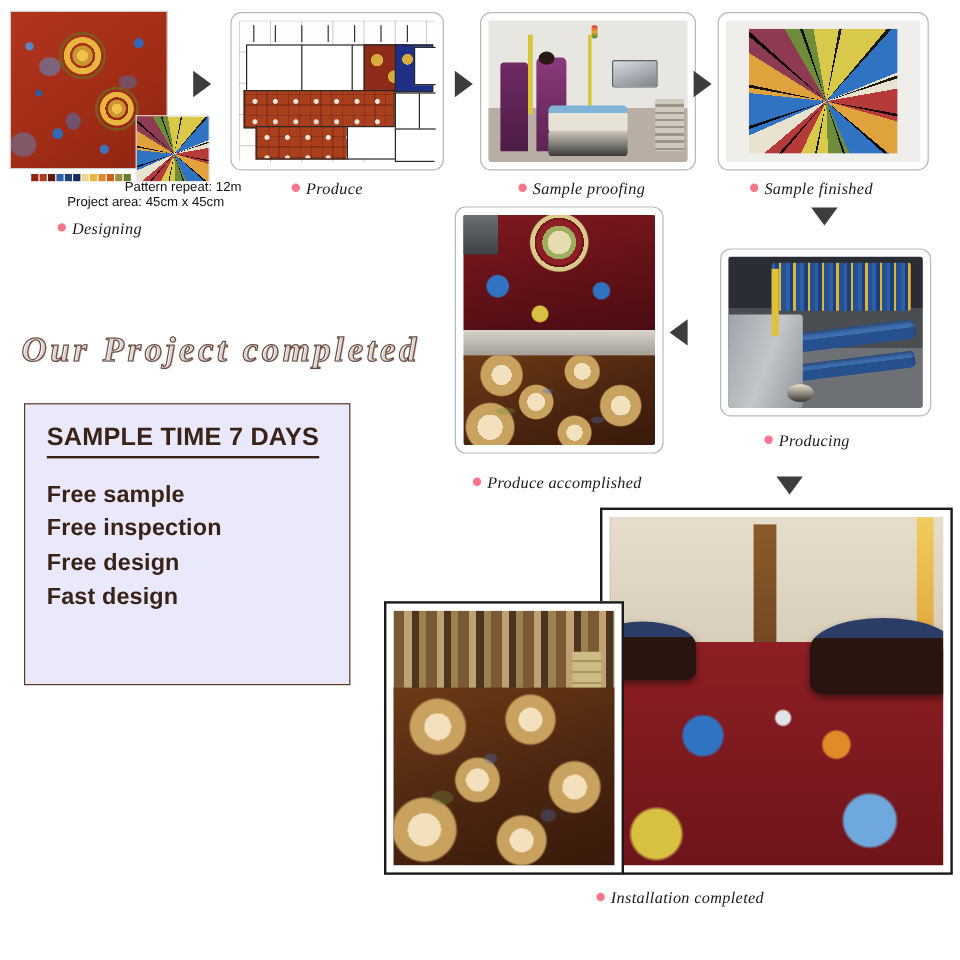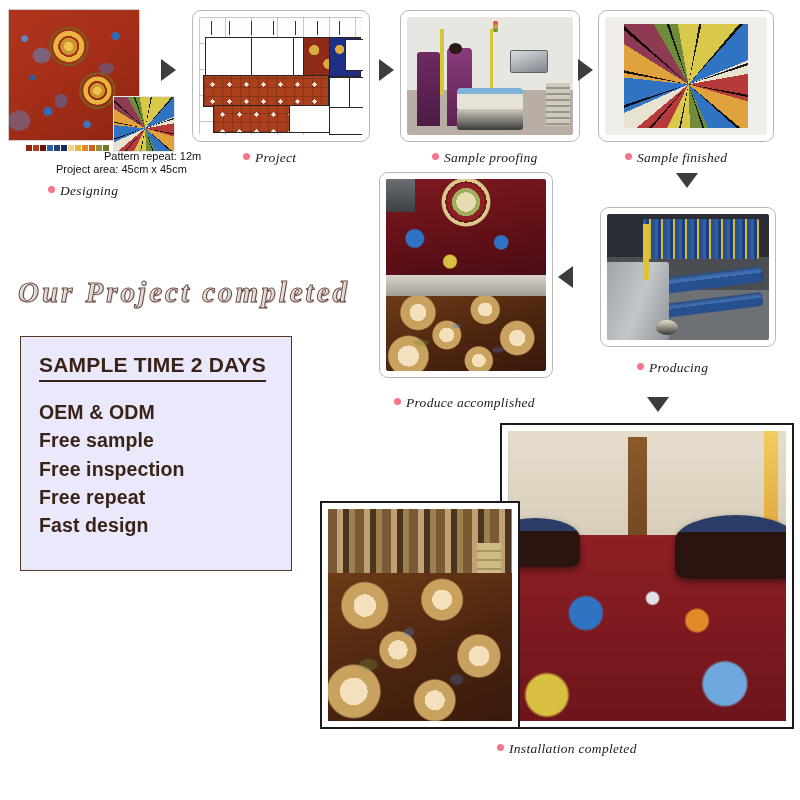--- a/index.html
+++ b/index.html
@@ -450,21 +450,21 @@
       <div class="plan-carpet-a" style="left:4px; top:58px; width:124px; height:30px;"></div>
       <div class="plan-carpet-a" style="left:14px; top:88px; width:76px; height:26px;"></div>
       <div class="plan-room" style="left:90px; top:88px; width:40px; height:26px;"></div>
       <div class="plan-room" style="left:130px; top:60px; width:20px; height:30px;"></div>
       <div class="plan-room" style="left:150px; top:60px; width:18px; height:30px;"></div>
       <div class="plan-room" style="left:130px; top:90px; width:38px; height:26px;"></div>
     </div>
   </div>
 
   <div class="caption" style="left:243px; top:148px;">
-    <span class="dot"></span><span class="txt">Project</span>
+    <span class="dot"></span><span class="txt">Produce</span>
   </div>
 
   <div class="arrow-r" style="left:379px; top:58px;"></div>
 
   <div class="card" style="left:400px; top:9px; width:180px; height:132px;">
     <div class="card-inner art-proof">
       <div class="abs" style="left:6%; top:30%; width:14%; height:62%; background:linear-gradient(180deg,#6e2a63,#4d1c46); border-radius:3px 3px 0 0;"></div>
       <div class="abs" style="left:24%; top:26%; width:15%; height:66%; background:linear-gradient(180deg,#8a3a7c,#5d2352); border-radius:4px 4px 0 0;"></div>
       <div class="abs" style="left:25%; top:22%; width:8%; height:9%; background:#2a1a16; border-radius:50%;"></div>
       <div class="abs" style="left:20%; top:10%; width:2%; height:56%; background:#d6c63a;"></div>
@@ -531,25 +531,24 @@
 
   <div class="caption" style="left:394px; top:393px;">
     <span class="dot"></span><span class="txt">Produce accomplished</span>
   </div>
 
   <div class="arrow-d" style="left:647px; top:396px;"></div>
 
   <div id="services-title">Our  Project  completed</div>
 
   <div id="services-box">
-    <div id="services-headline">SAMPLE TIME 2 DAYS</div>
-    <div class="service-line">OEM &amp; ODM</div>
+    <div id="services-headline">SAMPLE TIME 7 DAYS</div>
     <div class="service-line">Free sample</div>
     <div class="service-line">Free inspection</div>
-    <div class="service-line">Free repeat</div>
+    <div class="service-line">Free design</div>
     <div class="service-line">Fast design</div>
   </div>
 
   <div class="panel" style="left:500px; top:422px; width:294px; height:306px;">
     <div class="panel-inner art-casino">
       <div class="casino-wall"></div>
       <div class="casino-door"></div>
       <div class="casino-light"></div>
       <div class="casino-floor"></div>
       <div class="casino-table" style="left:-6%; top:30%; width:32%; height:17%;"></div>

